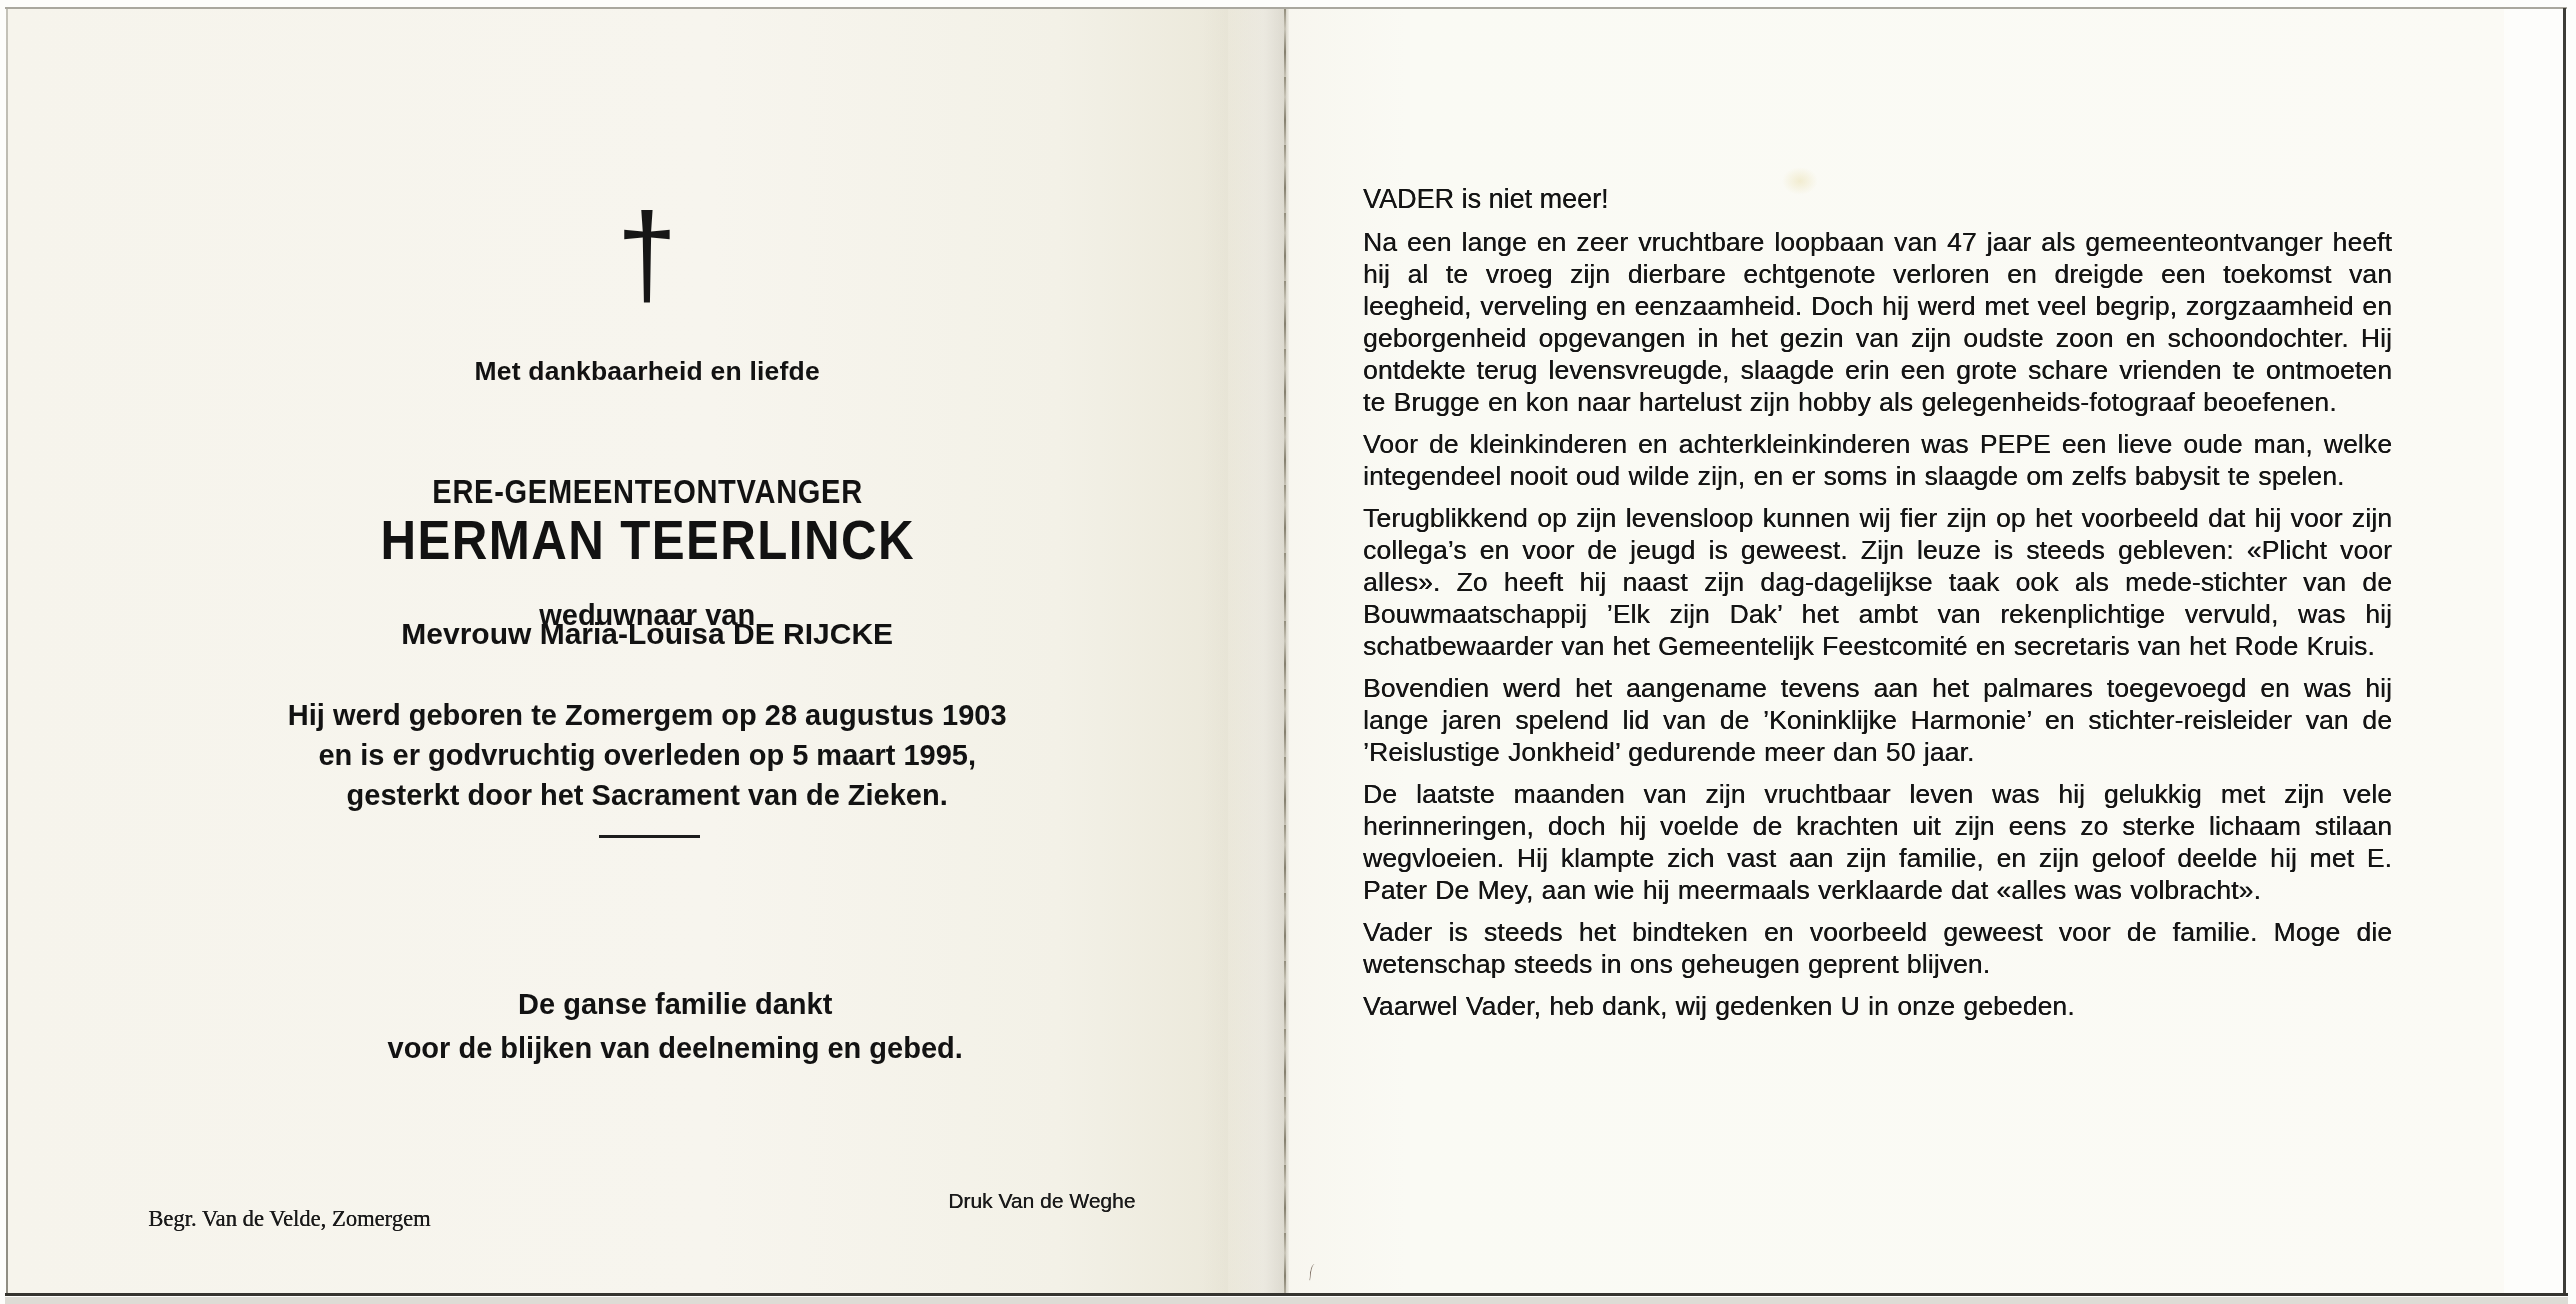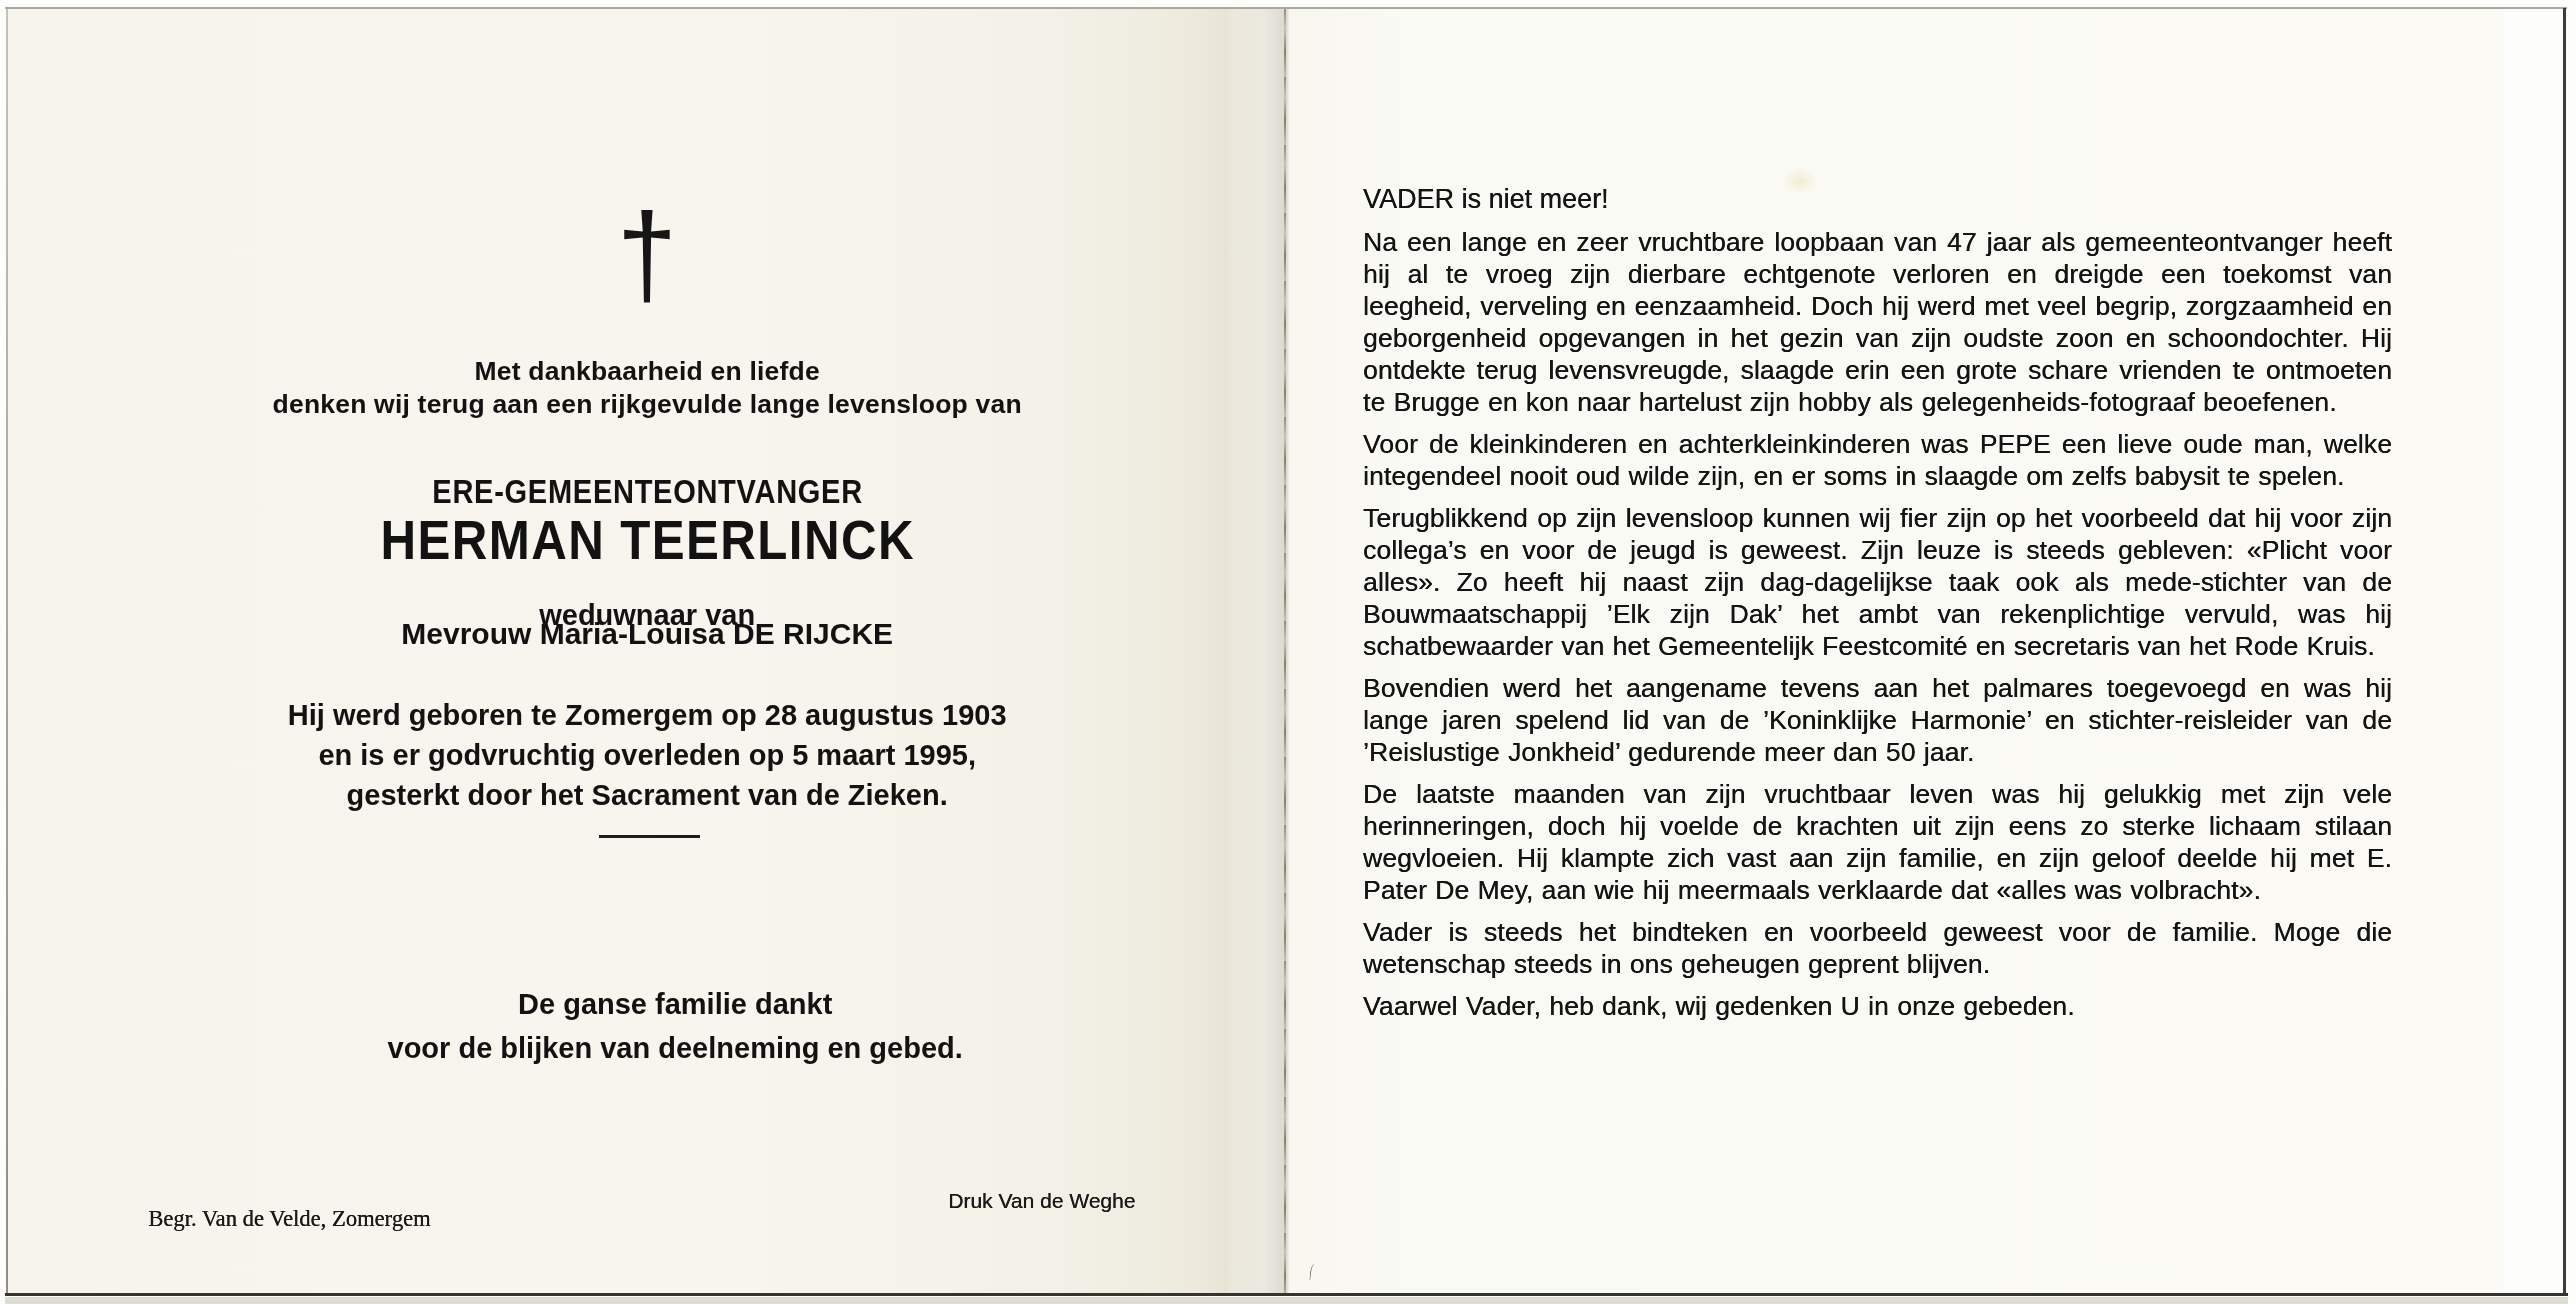--- a/index.html
+++ b/index.html
@@ -202,21 +202,20 @@
 <body>
 
 <div class="scan">
 
   <div class="page page-left">
 
     <div class="lp-block cross">†</div>
 
     <div class="lp-block dedication">
       <div>Met dankbaarheid en liefde</div>
-      <div>denken wij terug aan een rijkgevulde lange levensloop van</div>
     </div>
 
     <div class="lp-block honorific">
       <span>ERE-GEMEENTEONTVANGER</span>
     </div>
 
     <div class="lp-block deceased-name">
       <span>HERMAN TEERLINCK</span>
     </div>
 

